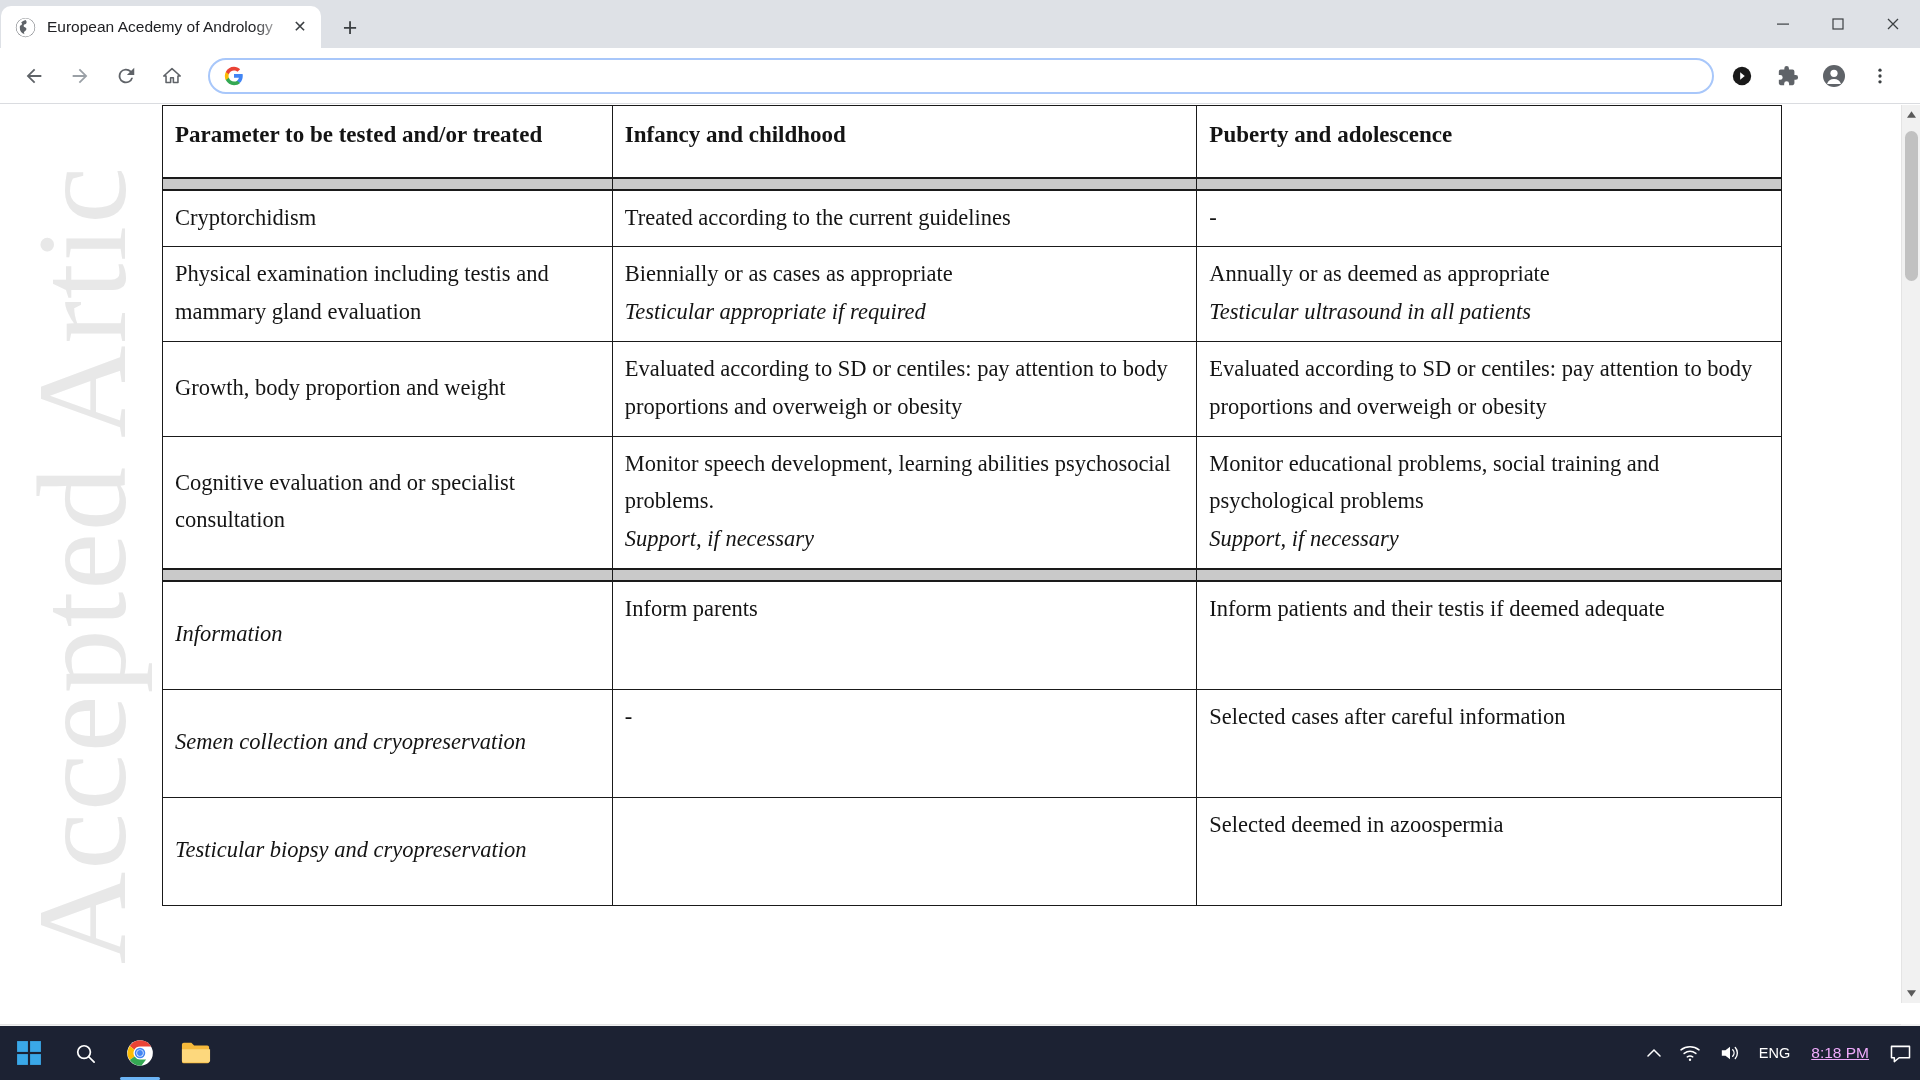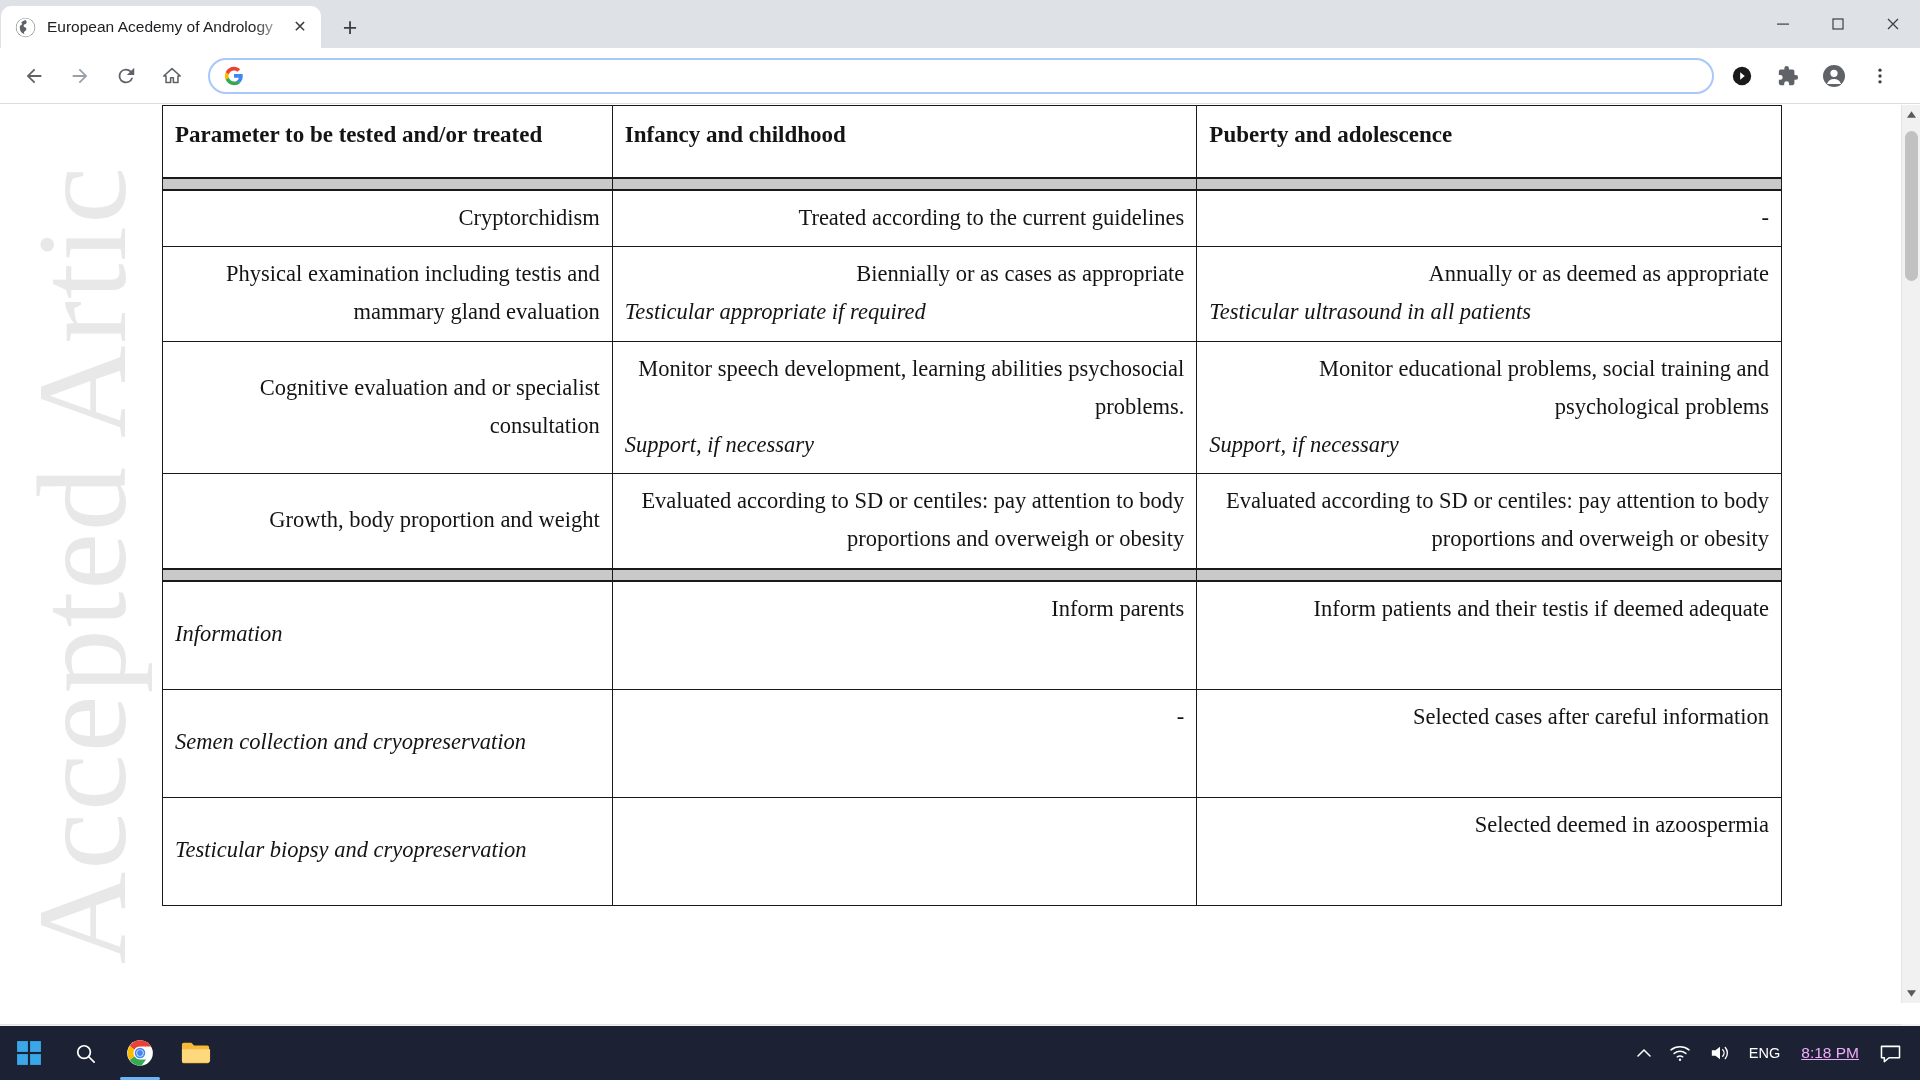--- a/index.html
+++ b/index.html
@@ -152,21 +152,21 @@
   .doc-table th {
     font-weight: bold;
     font-size: 23px;
     padding-top: 10px;
     padding-bottom: 22px;
   }
   .col-a { width: 450px; }
   .col-b { width: 585px; }
   .col-c { width: 585px; }
   .ital { font-style: italic; display: block; }
-  .plain { display: block; text-align: right; }
+  .plain { display: block; }
   .spacer-row td {
     background: #c9c9c9;
     height: 12px;
     padding: 0;
     border-left: 1.4px solid #1a1a1a;
     border-right: 1.4px solid #1a1a1a;
     border-top: 2px solid #1a1a1a;
     border-bottom: 2px solid #1a1a1a;
   }
   td.vmid { vertical-align: middle; }
@@ -236,21 +236,20 @@
     position: relative;
   }
   .tb-app.active::after {
     content: ''; position: absolute; bottom: 0; left: 8px;
     width: 40px; height: 3px; background: #6cb4f5; border-radius: 2px;
   }
   .tray {
     margin-left: auto;
     display: flex; align-items: center;
     height: 46px;
-    padding-right: 10px;
   }
   .tray-item {
     display: flex; align-items: center; justify-content: center;
     height: 54px; padding: 0 9px;
     color: #ffffff; font-size: 14.5px;
   }
   .tray-clock {
     display: flex; align-items: center;
     height: 54px; padding: 0 12px;
     font-size: 15.5px; color: #f0abfc;
@@ -400,41 +399,41 @@
             <span class="ital">Testicular appropriate if required</span>
           </td>
           <td>
             <span class="plain">Annually or as deemed as appropriate</span>
             <span class="ital">Testicular ultrasound in all patients</span>
           </td>
         </tr>
 
         <tr>
           <td class="vmid">
+            <span class="plain">Growth, body proportion and weight</span>
+          </td>
+          <td>
+            <span class="plain">Evaluated according to SD or centiles: pay attention to body proportions and overweigh or obesity</span>
+          </td>
+          <td>
+            <span class="plain">Evaluated according to SD or centiles: pay attention to body proportions and overweigh or obesity</span>
+          </td>
+        </tr>
+
+        <tr>
+          <td class="vmid">
             <span class="plain">Cognitive evaluation and or specialist consultation</span>
           </td>
           <td>
             <span class="plain">Monitor speech development, learning abilities psychosocial problems.</span>
             <span class="ital">Support, if necessary</span>
           </td>
           <td>
             <span class="plain">Monitor educational problems, social training and psychological problems</span>
             <span class="ital">Support, if necessary</span>
-          </td>
-        </tr>
-
-        <tr>
-          <td class="vmid">
-            <span class="plain">Growth, body proportion and weight</span>
-          </td>
-          <td>
-            <span class="plain">Evaluated according to SD or centiles: pay attention to body proportions and overweigh or obesity</span>
-          </td>
-          <td>
-            <span class="plain">Evaluated according to SD or centiles: pay attention to body proportions and overweigh or obesity</span>
           </td>
         </tr>
 
         <tr class="spacer-row">
           <td></td>
           <td></td>
           <td></td>
         </tr>
 
 

